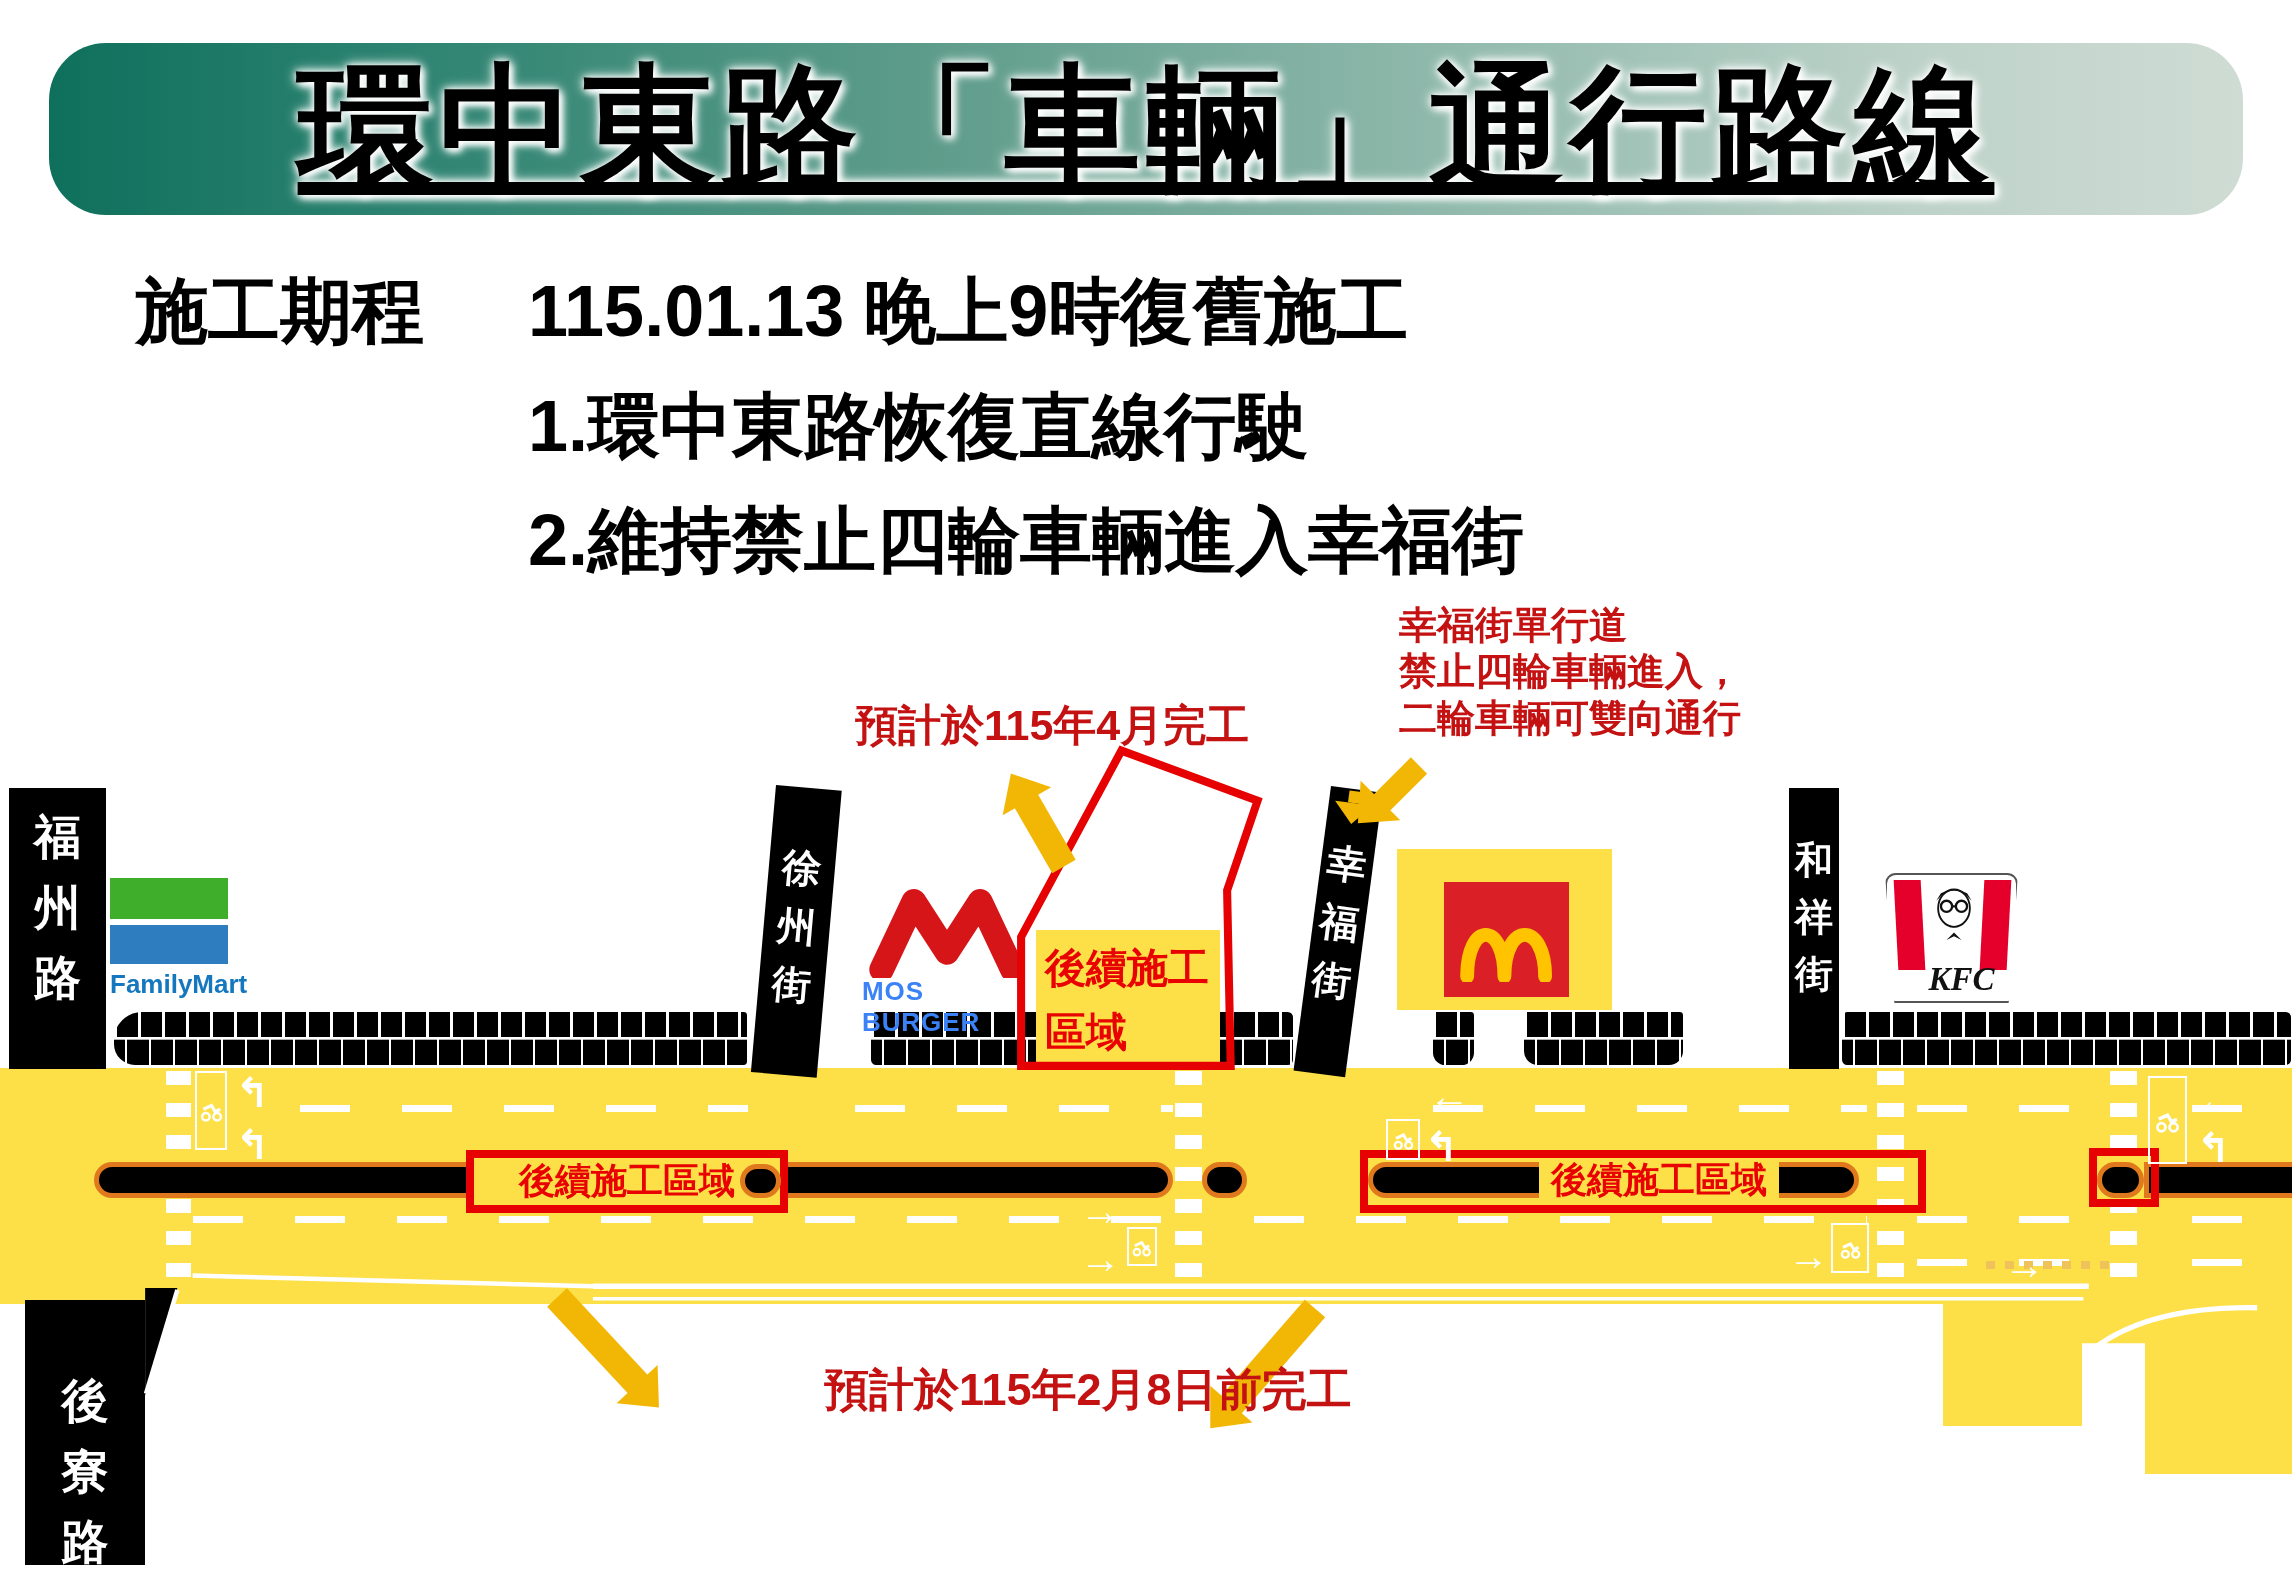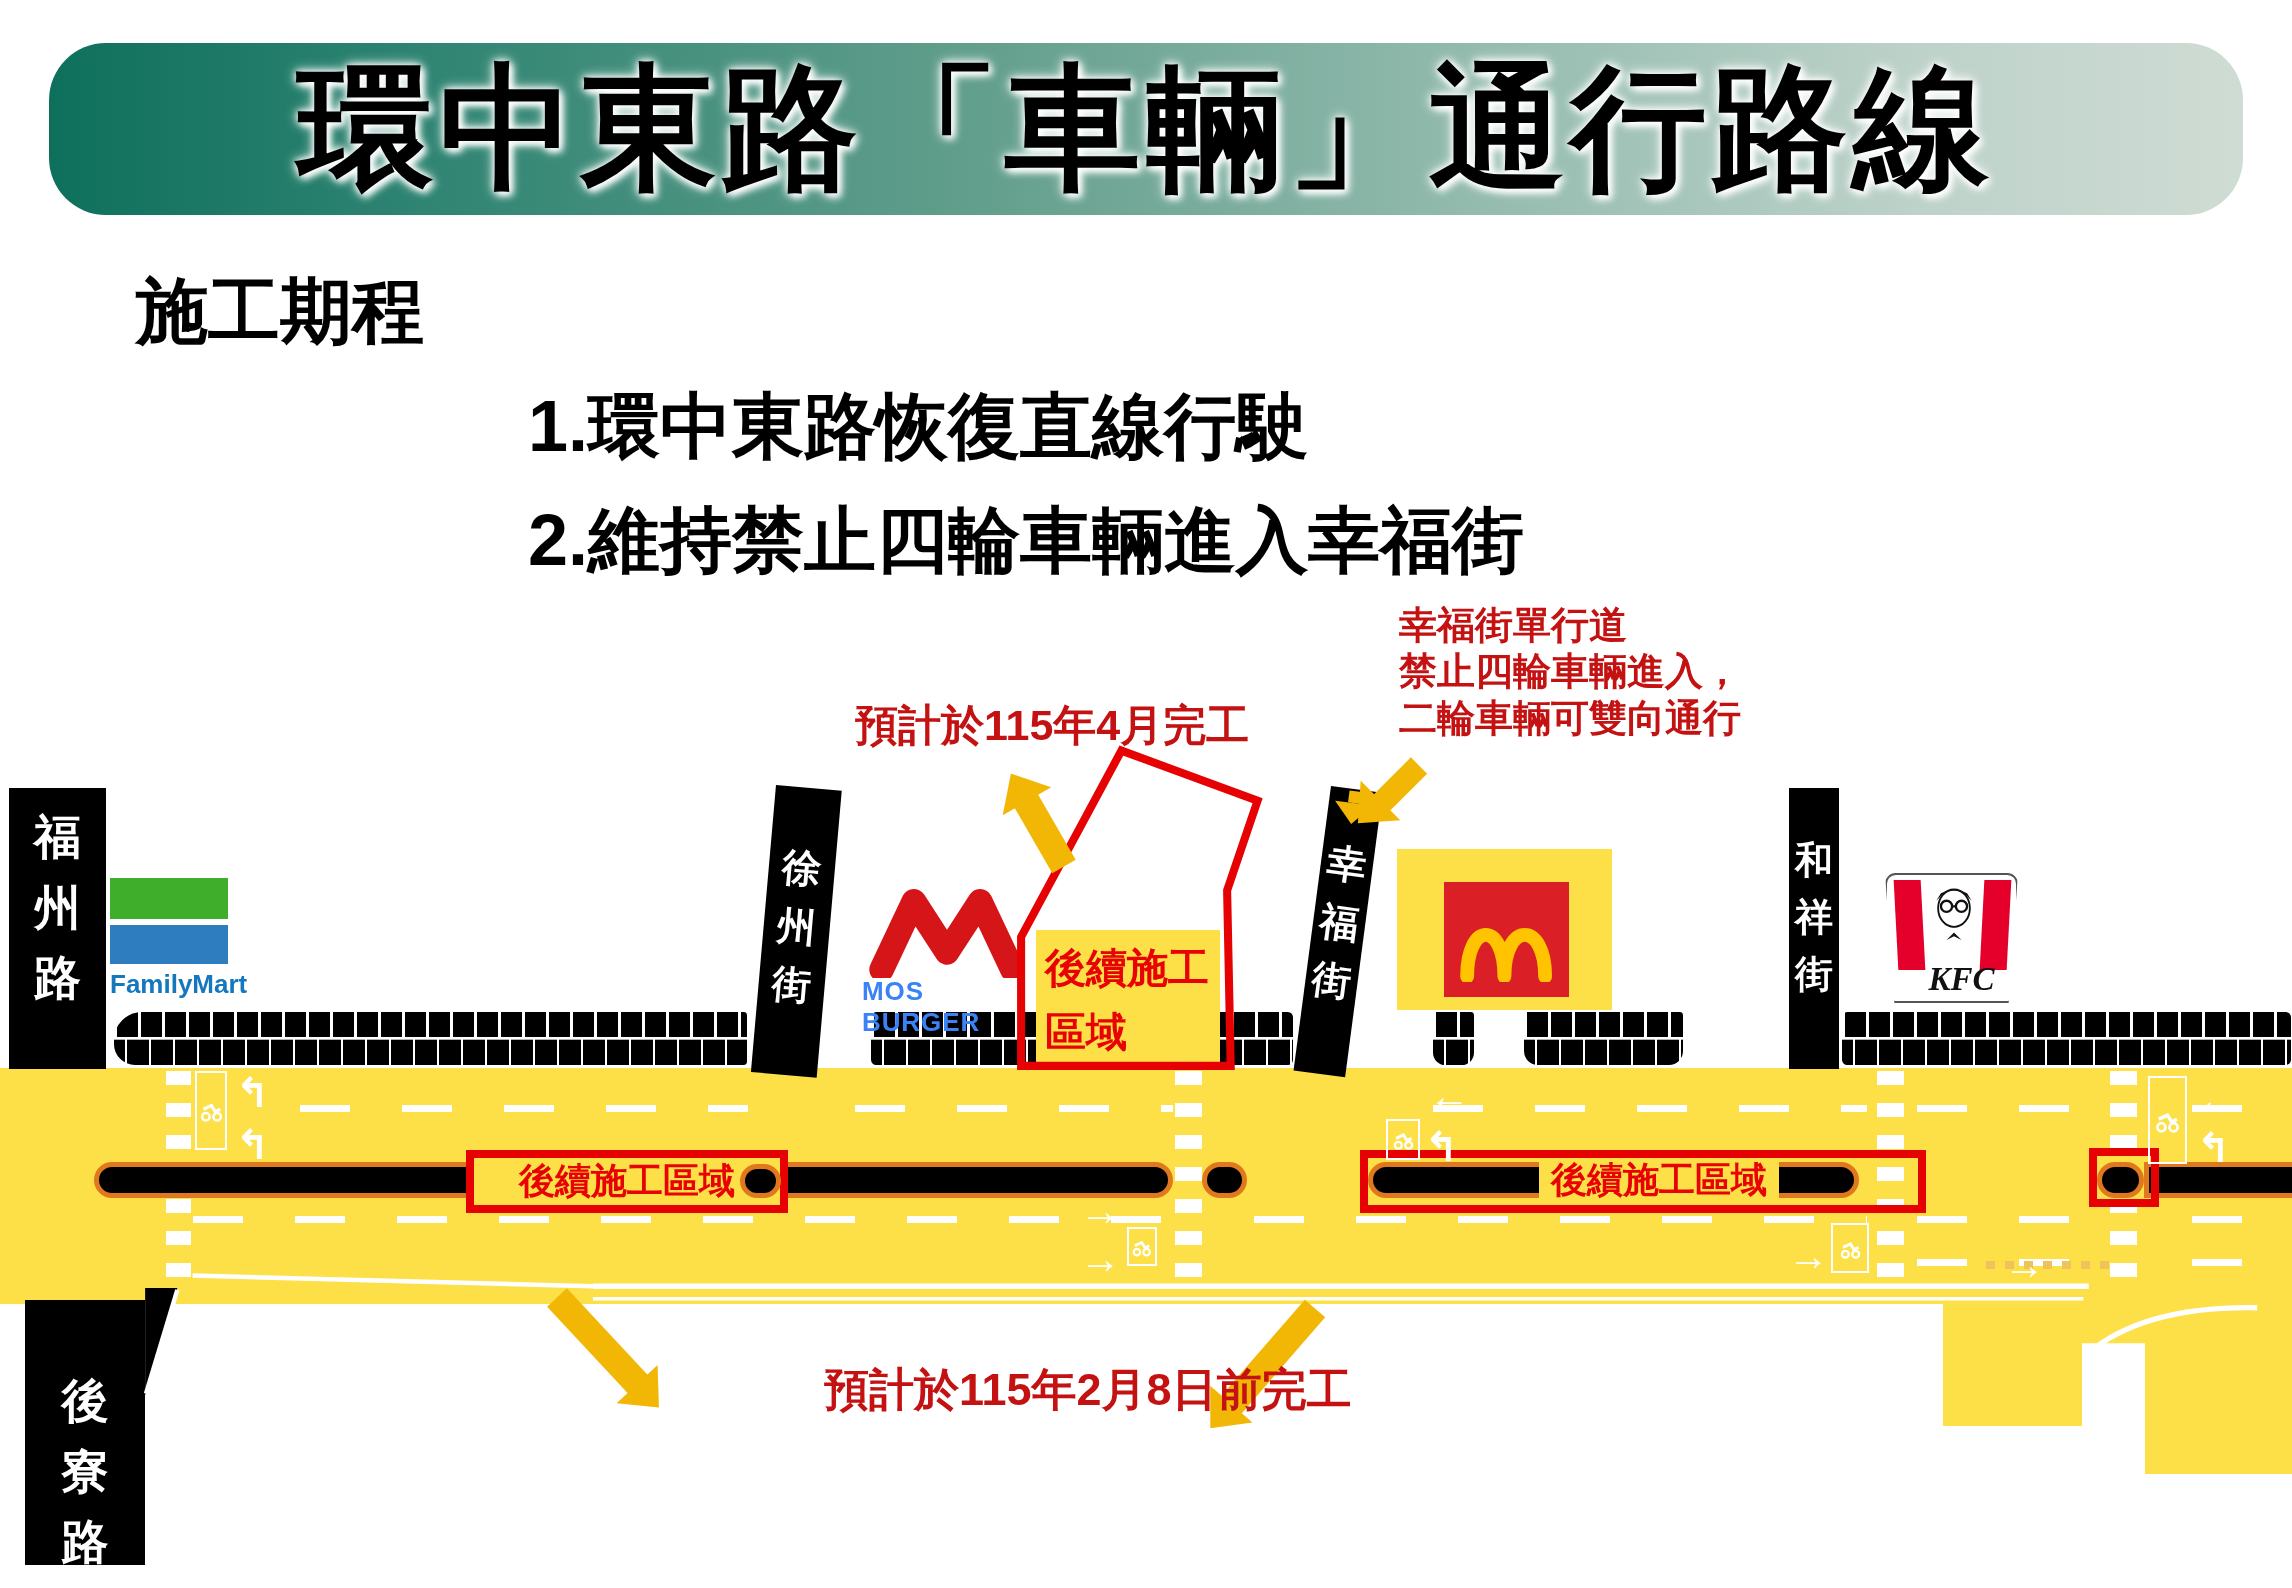--- a/index.html
+++ b/index.html
@@ -5,21 +5,21 @@
   html,body{margin:0;padding:0;background:#fff;}
   body{width:2293px;height:1589px;position:relative;font-family:"Liberation Sans","DejaVu Sans",sans-serif;}
   #canvas{position:absolute;left:0;top:0;width:2293px;height:1589px;overflow:hidden;background:#fff;}
   .abs{position:absolute;box-sizing:border-box;}
 
   
   .banner{left:49px;top:43px;width:2194px;height:172px;border-radius:57px;
     background:linear-gradient(90deg,#0e705c 0%,#2d8371 16%,#5e9c8a 40%,#93bbae 65%,#bdd2c9 85%,#cfdcd4 100%);
     display:flex;align-items:center;justify-content:center;}
   .banner h1{margin:12px;font-size:136px;font-weight:900;letter-spacing:5.4px;color:#000;
-    text-shadow:0 0 7.2px #fff,0 0 12.5px #fff,3.6px 3.6px 7.2px rgba(255,255,255,.95);}
+    text-shadow:0 0 7.2px #fff,0 0 12.5px #fff,3.6px 3.6px 7.2px rgba(255,255,255,.95);text-decoration:underline;}
 
   
   .info-label{font-size:72px;font-weight:900;color:#000;}
   .info-text{font-size:72px;font-weight:900;color:#000;}
 
   
   .black{background:#fde047;}
   .brick{background-color:#000;border:2.7px solid #fff;border-radius:7.2px;
     background-image:
       repeating-linear-gradient(90deg,#fff 0 2.7px,transparent 2.7px 24px),
@@ -53,20 +53,21 @@
 </head>
 <body>
 
 <div id="canvas">
 
   <div class="abs banner">
     <h1>環中東路「車輛」通行路線</h1>
   </div>
 
   <div class="abs info-label" style="left:136px;top:264px;">施工期程</div>
+  <div class="abs info-text" style="left:528px;top:264px;">115.01.13 晚上9時復舊施工</div>
   <div class="abs info-text" style="left:528px;top:379px;">1.環中東路恢復直線行駛</div>
   <div class="abs info-text" style="left:528px;top:493px;">2.維持禁止四輪車輛進入幸福街</div>
 
   <div class="abs" style="left:0;top:0;width:2293px;height:1589px;">
 
     <div class="abs black" style="left:0;top:1068px;width:2293px;height:236px;"></div>
 
     <div class="abs black" style="left:2082px;top:1290px;width:210px;height:184px;clip-path:polygon(0 0,100% 0,100% 100%,30% 100%,30% 29%,0 29%);"></div>
     <div class="abs black" style="left:1943px;top:1290px;width:139px;height:136px;"></div>
 

